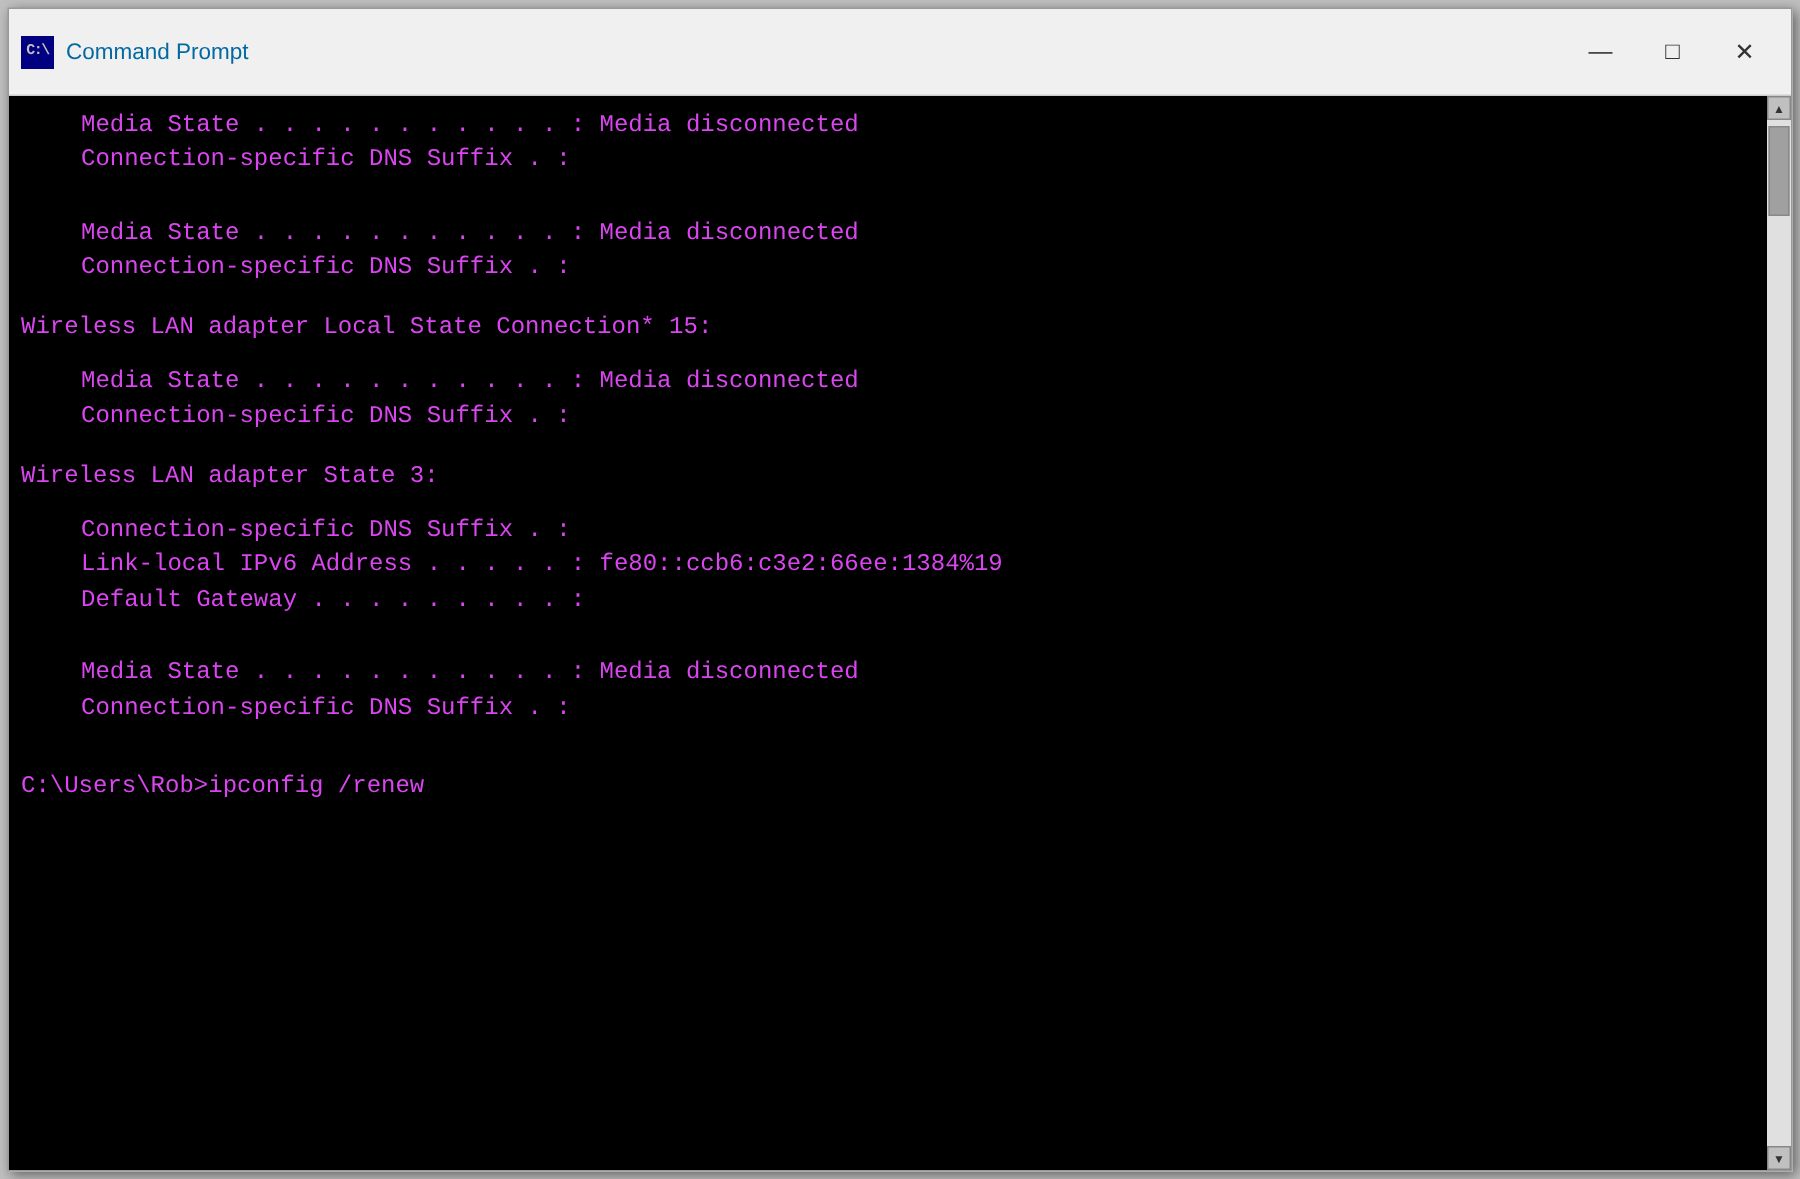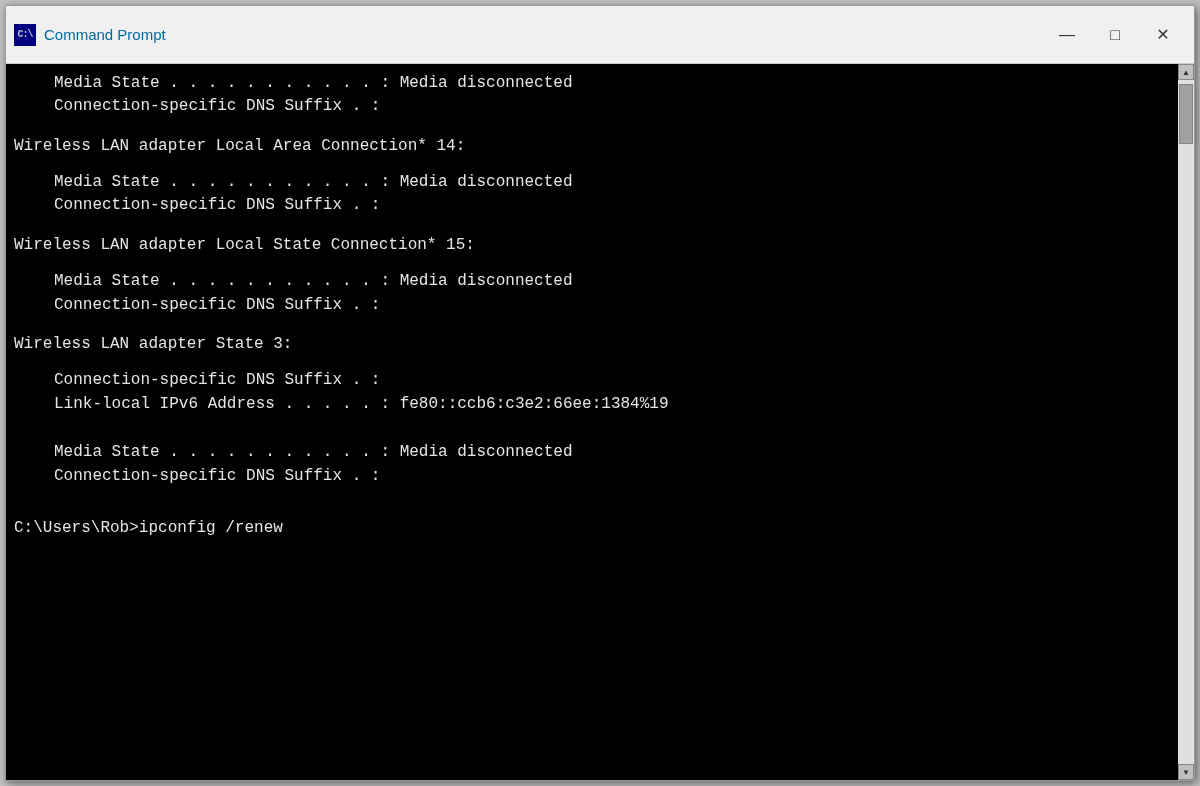--- a/index.html
+++ b/index.html
@@ -91,21 +91,21 @@
       flex: 1;
       background: #000;
       display: flex;
       overflow: hidden;
     }
 
     .terminal-content {
       flex: 1;
       padding: 8px 4px 8px 8px;
       overflow-y: auto;
-      color: #e5e5e5;
+      color: #d946ef;
       font-family: 'Courier New', Courier, monospace;
       font-size: 16px;
       line-height: 1.45;
     }
 
     .scrollbar {
       width: 16px;
       background: #c0c0c0;
       display: flex;
       flex-direction: column;
@@ -160,34 +160,34 @@
       <button class="control-btn">□</button>
       <button class="control-btn close-btn">✕</button>
     </div>
   </div>
 
   <div class="terminal-area">
     <div class="terminal-content" id="terminal-output">
     <div style="padding-left: 40px;">Media State . . . . . . . . . . . : Media disconnected</div>
         <div style="padding-left: 40px;">Connection-specific DNS Suffix  . :</div>
         <div style="line-height: 0.8;">&nbsp;</div>
-        <div style="margin-top: 4px;">Wireless LAN adapter Local Area Connection* 14:</div>
         <div style="line-height: 0.8;">&nbsp;</div>
         <div style="padding-left: 40px;">Media State . . . . . . . . . . . : Media disconnected</div>
         <div style="padding-left: 40px;">Connection-specific DNS Suffix  . :</div>
         <div style="line-height: 0.8;">&nbsp;</div>
         <div style="margin-top: 4px;">Wireless LAN adapter Local State Connection* 15:</div>
         <div style="line-height: 0.8;">&nbsp;</div>
         <div style="padding-left: 40px;">Media State . . . . . . . . . . . : Media disconnected</div>
         <div style="padding-left: 40px;">Connection-specific DNS Suffix  . :</div>
         <div style="line-height: 0.8;">&nbsp;</div>
         <div style="margin-top: 4px;">Wireless LAN adapter State 3:</div>
         <div style="line-height: 0.8;">&nbsp;</div>
         <div style="padding-left: 40px;">Connection-specific DNS Suffix  . :</div>
         <div style="padding-left: 40px;">Link-local IPv6 Address . . . . . : fe80::ccb6:c3e2:66ee:1384%19</div>
+        <div style="padding-left: 40px;">Default Gateway . . . . . . . . . :</div>
         <div style="line-height: 0.8;">&nbsp;</div>
         <div style="line-height: 0.8;">&nbsp;</div>
         <div style="padding-left: 40px;">Media State . . . . . . . . . . . : Media disconnected</div>
         <div style="padding-left: 40px;">Connection-specific DNS Suffix  . :</div>
         <div style="line-height: 0.8;">&nbsp;</div>
         <div style="margin-top: 16px;">C:\Users\Rob&gt;ipconfig /renew</div>
       </div>
     <div class="scrollbar">
       <div class="scrollbar-btn">▲</div>
       <div class="scrollbar-track">

